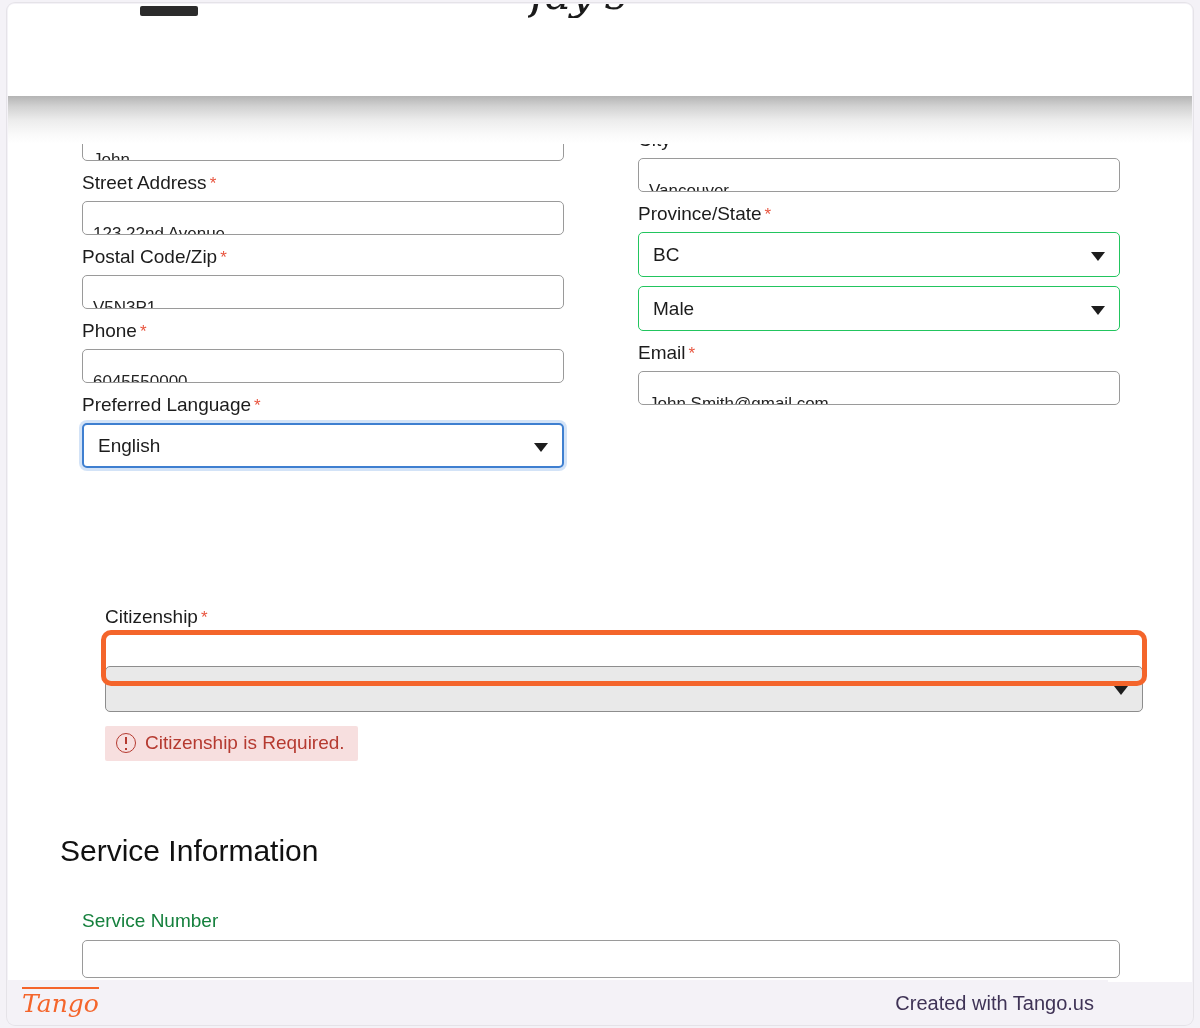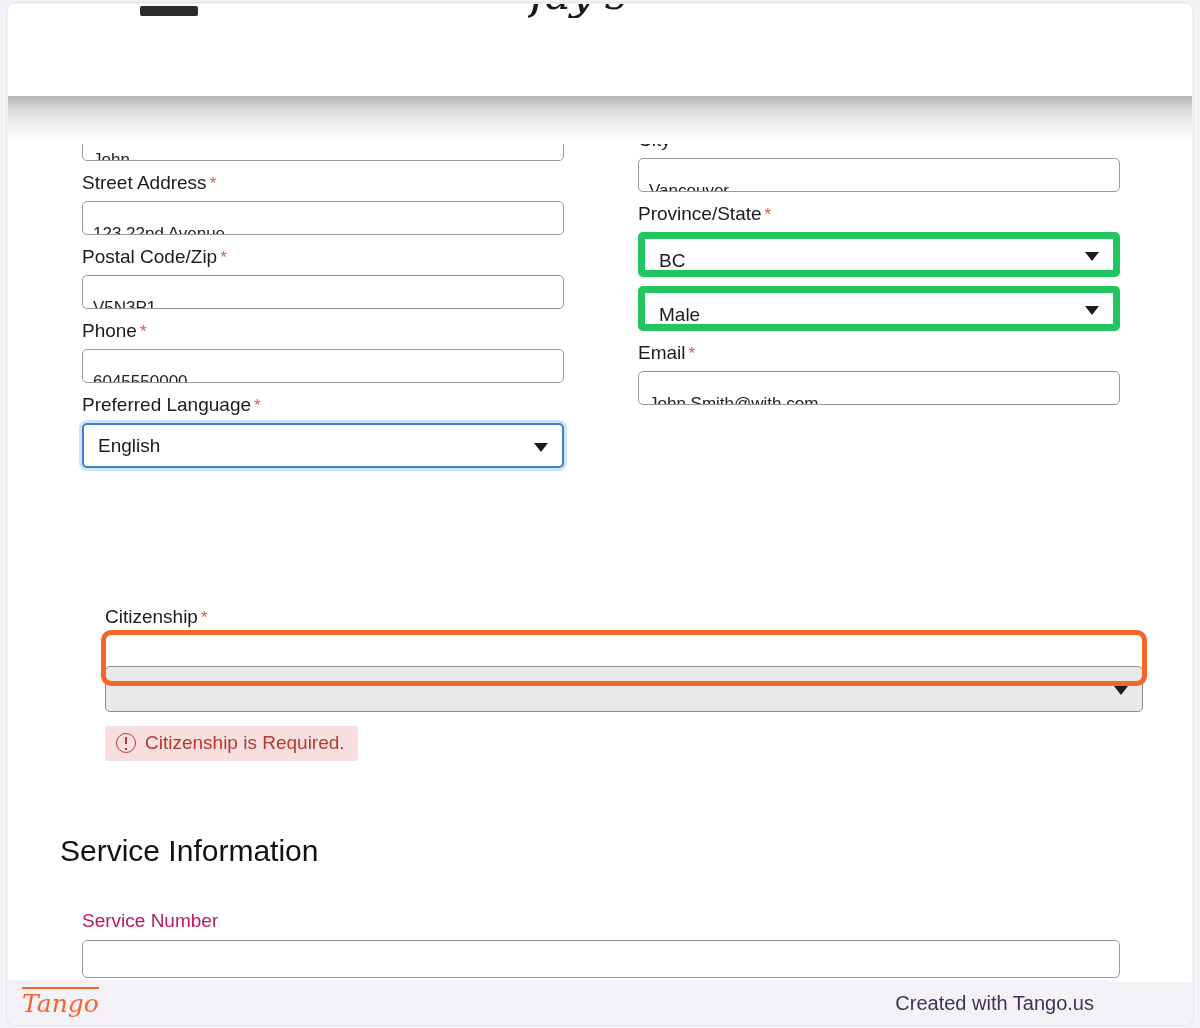--- a/index.html
+++ b/index.html
@@ -133,21 +133,21 @@
     line-height: 32px;
     padding: 16px 10px;
     margin-bottom: 9px;
     white-space: nowrap;
     overflow: hidden;
   }
   .select-box {
     box-sizing: border-box;
     width: 100%;
     height: 45px;
-    border: 7px solid #22c55e;
+    border: 1px solid #22c55e;
     border-radius: 5px;
     background: #ffffff;
     font-family: "Liberation Sans", sans-serif;
     font-size: 19px;
     color: #1c1c1c;
     line-height: 43px;
     padding: 0 36px 0 14px;
     margin-bottom: 9px;
     position: relative;
     white-space: nowrap;
@@ -253,21 +253,21 @@
   #service-heading {
     font-family: "Liberation Sans", sans-serif;
     font-size: 30px;
     color: #111111;
     line-height: 38px;
     margin-bottom: 38px;
   }
   #service-number-label {
     font-family: "Liberation Sans", sans-serif;
     font-size: 19px;
-    color: #be185d;
+    color: #15803d;
     line-height: 26px;
     margin-left: 22px;
     margin-bottom: 6px;
   }
   #service-number-input {
     box-sizing: border-box;
     margin-left: 22px;
     width: 1038px;
     height: 38px;
     border: 1px solid #9a9a9a;
@@ -408,21 +408,21 @@
           <div class="select-box">
             <span>Male</span>
             <span class="caret"></span>
           </div>
         </div>
 
         <div class="field">
           <div class="field-label">
             <span>Email</span><span class="req">*</span>
           </div>
-          <div class="input-box">John.Smith@with.com</div>
+          <div class="input-box">John.Smith@gmail.com</div>
         </div>
 
       </div>
 
       <div id="citizenship-wrap">
         <div class="field-label">
           <span>Citizenship</span><span class="req">*</span>
         </div>
         <div id="citizenship-highlight"></div>
         <div id="citizenship-select">

